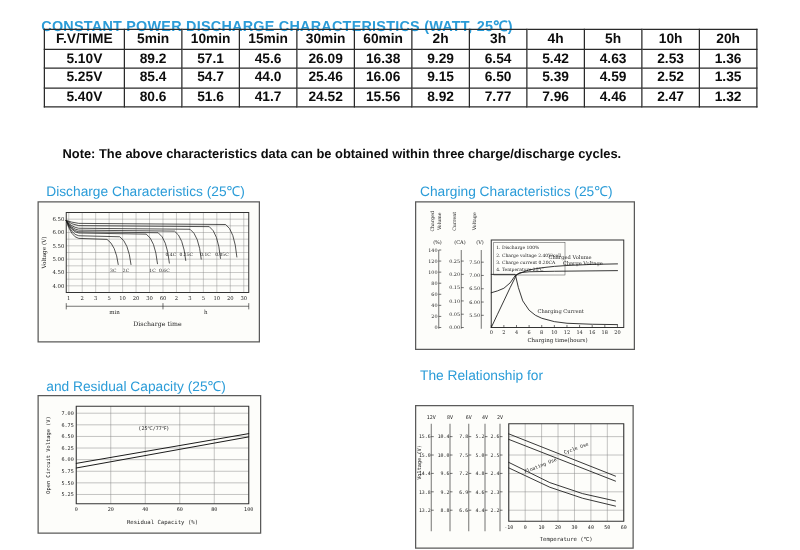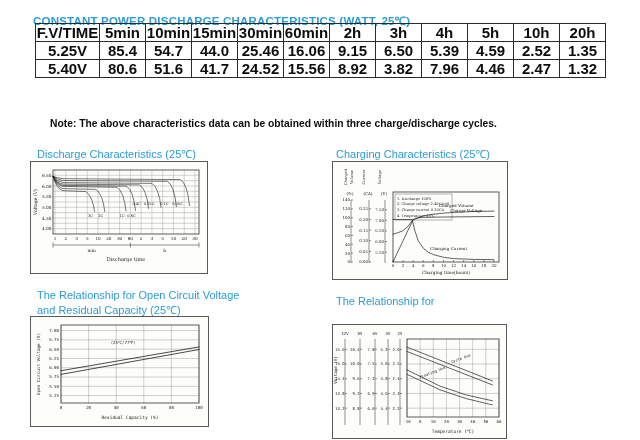--- a/index.html
+++ b/index.html
@@ -1,20 +1,20 @@
 <!DOCTYPE html>
 <html><head>
 <meta charset="utf-8">
 <style>
   html,body{margin:0;padding:0}
   body{width:640px;height:440px;background:#ffffff;position:relative;overflow:hidden;
        font-family:"Liberation Sans",sans-serif;color:#111}
   .page-title{position:absolute;left:33px;top:5px;font-size:11.5px;font-weight:bold;color:#2b9cd8;letter-spacing:.2px}
   table.datatable{position:absolute;left:35px;top:23px;width:570px;border-collapse:collapse;
-       table-layout:fixed;font-size:15px;font-weight:bold;color:#0d0d0d}
+       table-layout:fixed;font-size:11px;font-weight:bold;color:#0d0d0d}
   table.datatable td,table.datatable th{border:1px solid #2a2a2a;text-align:center;padding:0;height:14.6px;overflow:hidden}
   col.c0{width:64px} col.cn{width:46px}
   .note{position:absolute;left:50px;top:118px;font-size:10.3px;font-weight:bold;color:#0d0d0d;margin:0}
   .sec-title{position:absolute;font-size:11px;font-weight:normal;color:#2b9cd8;margin:4px;line-height:15px}
   .chartbox{position:absolute;border:1px solid #5a5a5a;background:#fdfdfa}
   .chartbox svg{display:block}
   svg text{font-family:"DejaVu Serif",serif;fill:#1c1c1c}
   svg.mono text{font-family:"DejaVu Sans Mono",monospace}
 </style>
 </head>
@@ -49,20 +49,34 @@
           <th>60min</th>
           <th>2h</th>
           <th>3h</th>
           <th>4h</th>
           <th>5h</th>
           <th>10h</th>
           <th>20h</th>
         </tr>
       </thead>
     <tbody id="tbl-body">
+        <tr>
+          <td>5.10V</td>
+          <td>89.2</td>
+          <td>57.1</td>
+          <td>45.6</td>
+          <td>26.09</td>
+          <td>16.38</td>
+          <td>9.29</td>
+          <td>6.54</td>
+          <td>5.42</td>
+          <td>4.63</td>
+          <td>2.53</td>
+          <td>1.36</td>
+        </tr>
         <tr>
           <td>5.25V</td>
           <td>85.4</td>
           <td>54.7</td>
           <td>44.0</td>
           <td>25.46</td>
           <td>16.06</td>
           <td>9.15</td>
           <td>6.50</td>
           <td>5.39</td>
@@ -71,21 +85,21 @@
           <td>1.35</td>
         </tr>
         <tr>
           <td>5.40V</td>
           <td>80.6</td>
           <td>51.6</td>
           <td>41.7</td>
           <td>24.52</td>
           <td>15.56</td>
           <td>8.92</td>
-          <td>3.82</td>
+          <td>7.77</td>
           <td>7.96</td>
           <td>4.46</td>
           <td>2.47</td>
           <td>1.32</td>
         </tr>
       </tbody>
   </table>
 
   <p class="note">Note: The above characteristics data can be obtained within three charge/discharge cycles.</p>
 
@@ -248,21 +262,21 @@
         <text x="64" y="54.9" font-size="3.6" text-anchor="start">4. Temperature 25℃</text>
         <path d="M60.0,100.0 L65.0,89.4 L70.1,78.7 L75.1,68.1 L80.2,57.9 L85.2,55.7 L90.3,53.9 L100.4,52.2 L110.5,51.1 L120.6,50.4 L140.8,49.5 L161.0,49.1" fill="none" stroke="#1c1c1c" stroke-width="0.7" stroke-linejoin="round" stroke-linecap="round"></path>
         <path d="M60.0,72.2 L65.0,70.7 L70.1,68.6 L75.1,64.3 L79.2,58.4 L82.7,56.2 L90.3,55.4 L110.5,55.0 L161.0,54.5" fill="none" stroke="#1c1c1c" stroke-width="0.7" stroke-linejoin="round" stroke-linecap="round"></path>
         <path d="M60.0,57.5 L79.2,57.5 L81.7,68.1 L85.2,78.7 L90.3,86.2 L95.3,90.2 L100.4,92.6 L110.5,95.3 L120.6,96.6 L140.8,97.4 L161.0,97.7" fill="none" stroke="#1c1c1c" stroke-width="0.7" stroke-linejoin="round" stroke-linecap="round"></path>
         <text x="123.0952380952381" y="45.08571428571429" font-size="4.1" text-anchor="middle">Charged Volume</text>
         <text x="133.1904761904762" y="50.4" font-size="4.1" text-anchor="middle">Charge Voltage</text>
         <text x="115.52380952380952" y="88.04285714285714" font-size="4.1" text-anchor="middle">Charging Current</text>
       </svg>
   </div>
 
-  <h2 class="sec-title" style="left:33px;top:284px"><span>The Relationship for Open Circuit Voltage</span><br><span>and Residual Capacity (25℃)</span></h2>
+  <h2 class="sec-title" style="left:33px;top:284px"><br><span>and Residual Capacity (25℃)</span></h2>
   <div class="chartbox" style="left:30px;top:316px;width:177px;height:109px">
     <svg id="svg-ocv" class="mono" width="177" height="109" viewBox="0 0 177 109">
         <line x1="30" y1="13.571428571428584" x2="168" y2="13.571428571428584" stroke="#888" stroke-width="0.4"></line>
         <line x1="30" y1="22.85714285714287" x2="168" y2="22.85714285714287" stroke="#888" stroke-width="0.4"></line>
         <line x1="30" y1="32.14285714285715" x2="168" y2="32.14285714285715" stroke="#888" stroke-width="0.4"></line>
         <line x1="30" y1="41.42857142857144" x2="168" y2="41.42857142857144" stroke="#888" stroke-width="0.4"></line>
         <line x1="30" y1="50.714285714285715" x2="168" y2="50.714285714285715" stroke="#888" stroke-width="0.4"></line>
         <line x1="30" y1="60" x2="168" y2="60" stroke="#888" stroke-width="0.4"></line>
         <line x1="30" y1="69.28571428571428" x2="168" y2="69.28571428571428" stroke="#888" stroke-width="0.4"></line>
         <line x1="30" y1="78.57142857142856" x2="168" y2="78.57142857142856" stroke="#888" stroke-width="0.4"></line>

